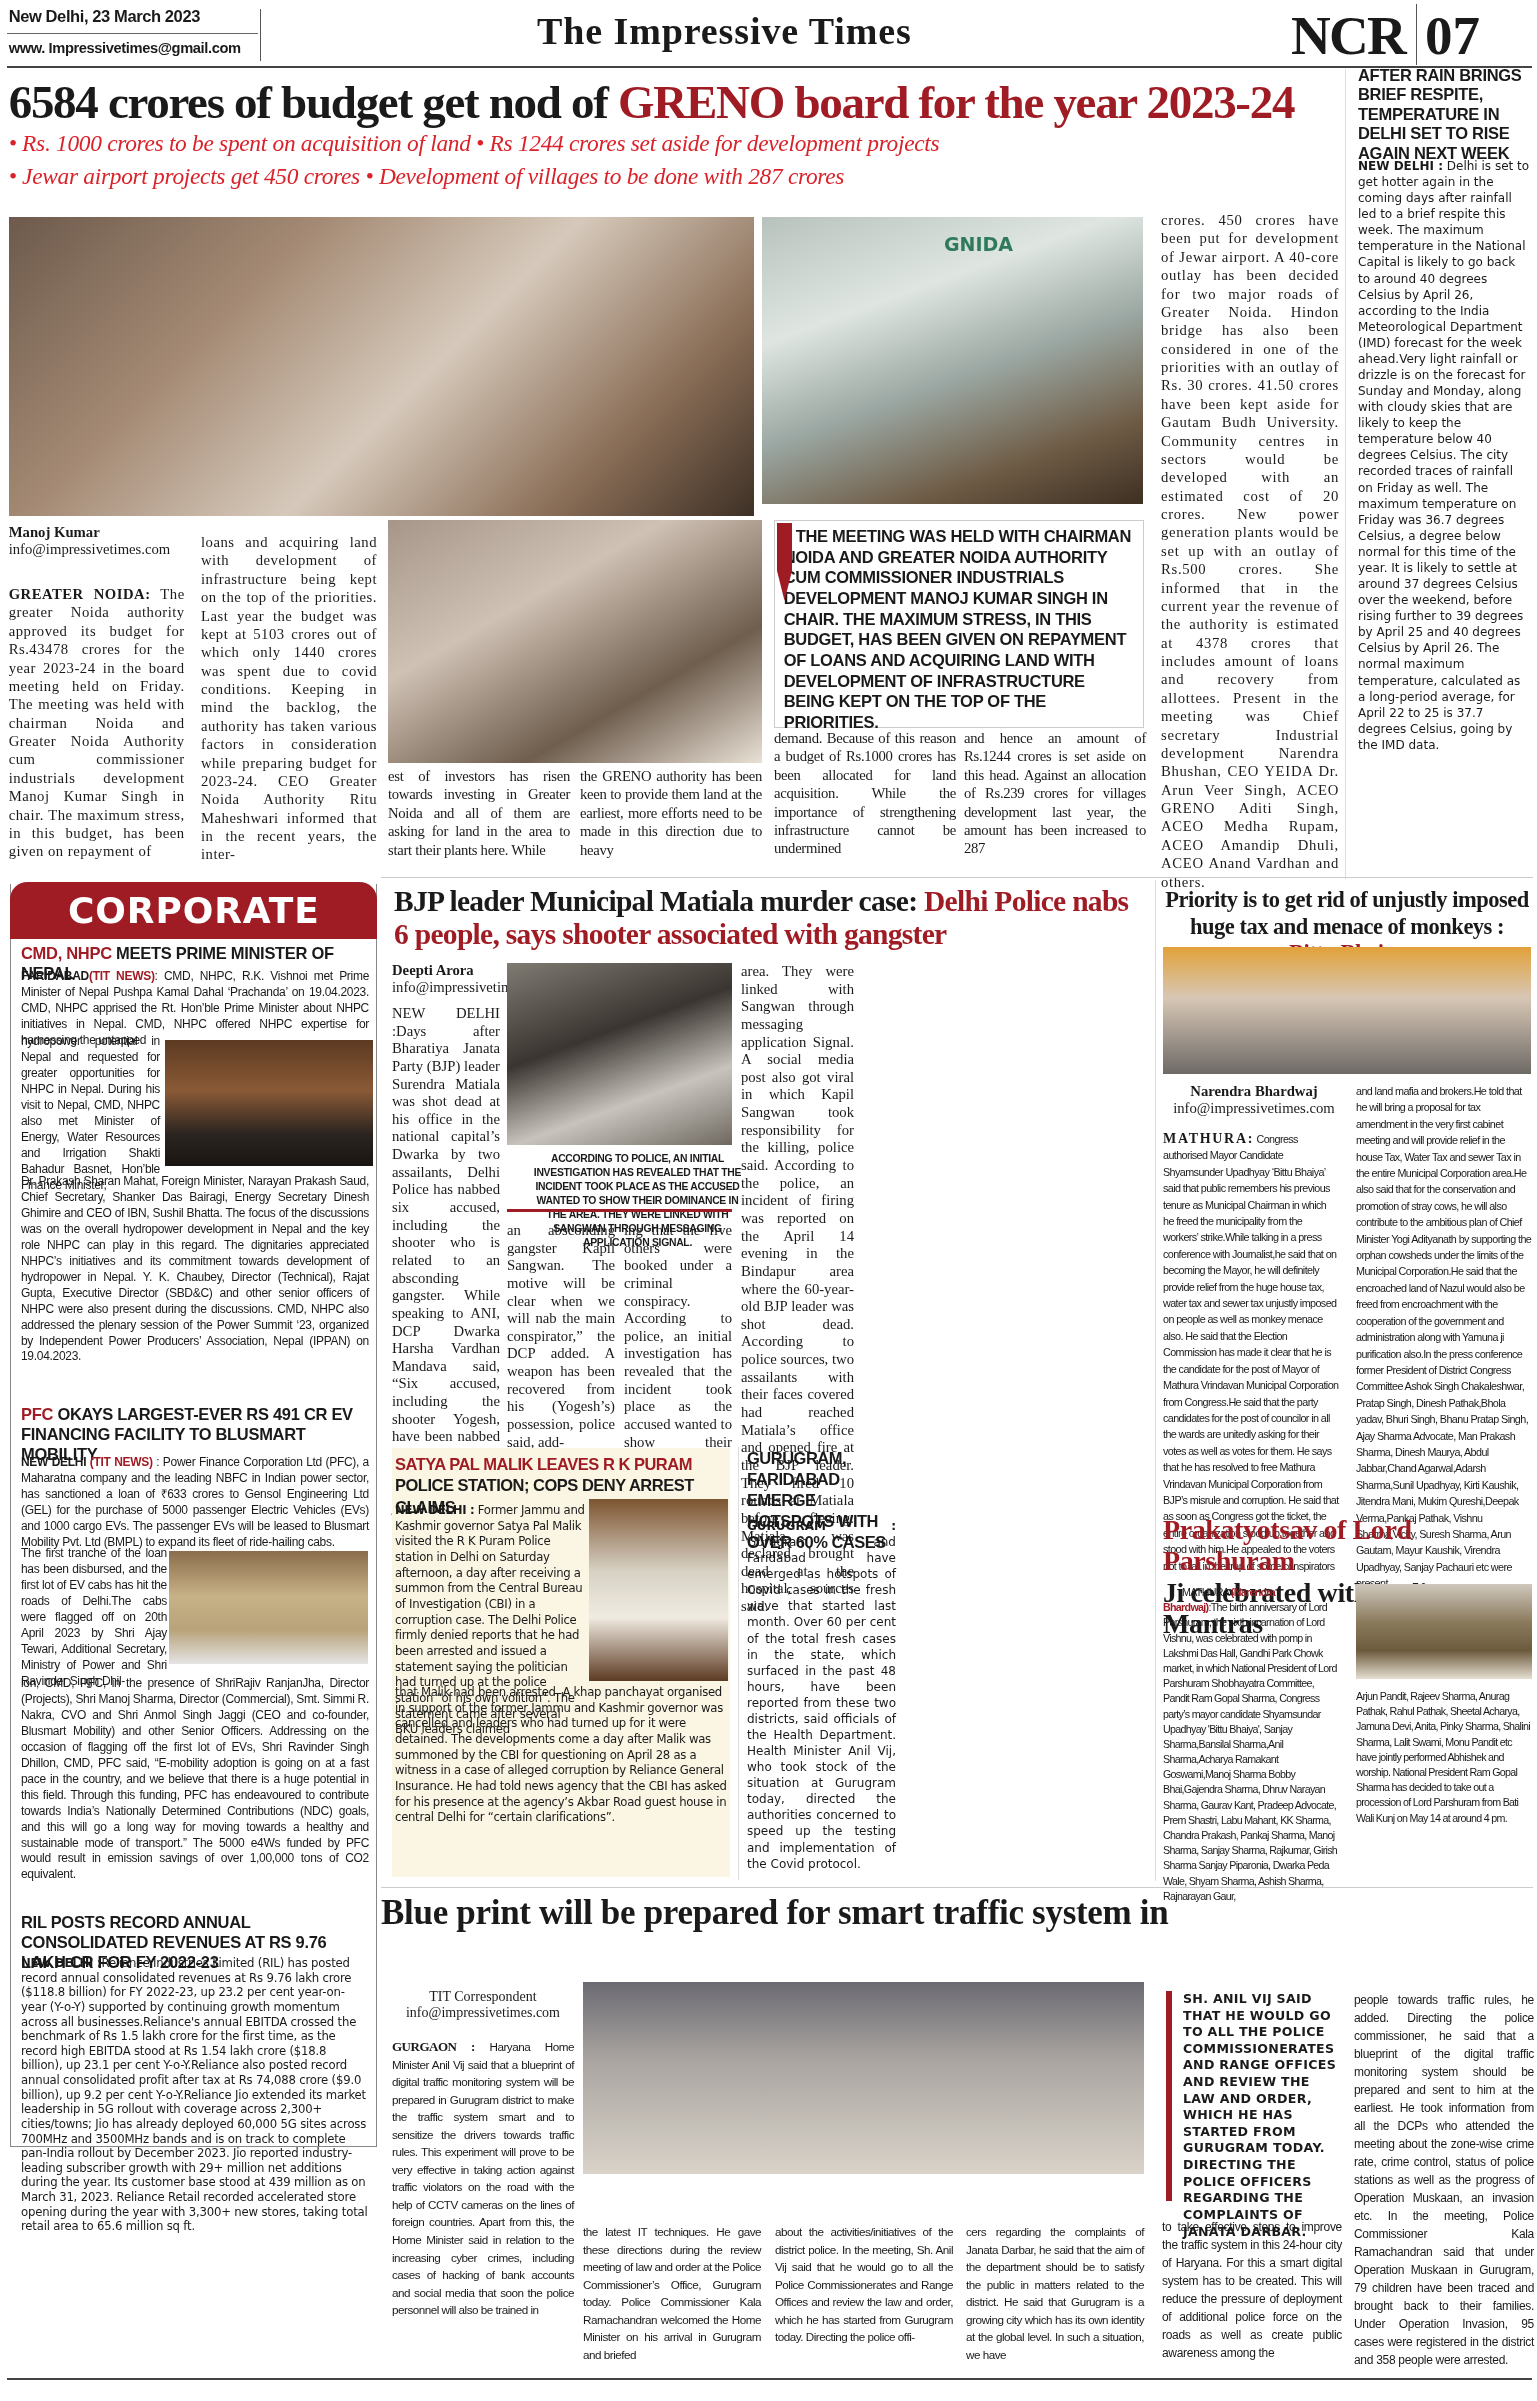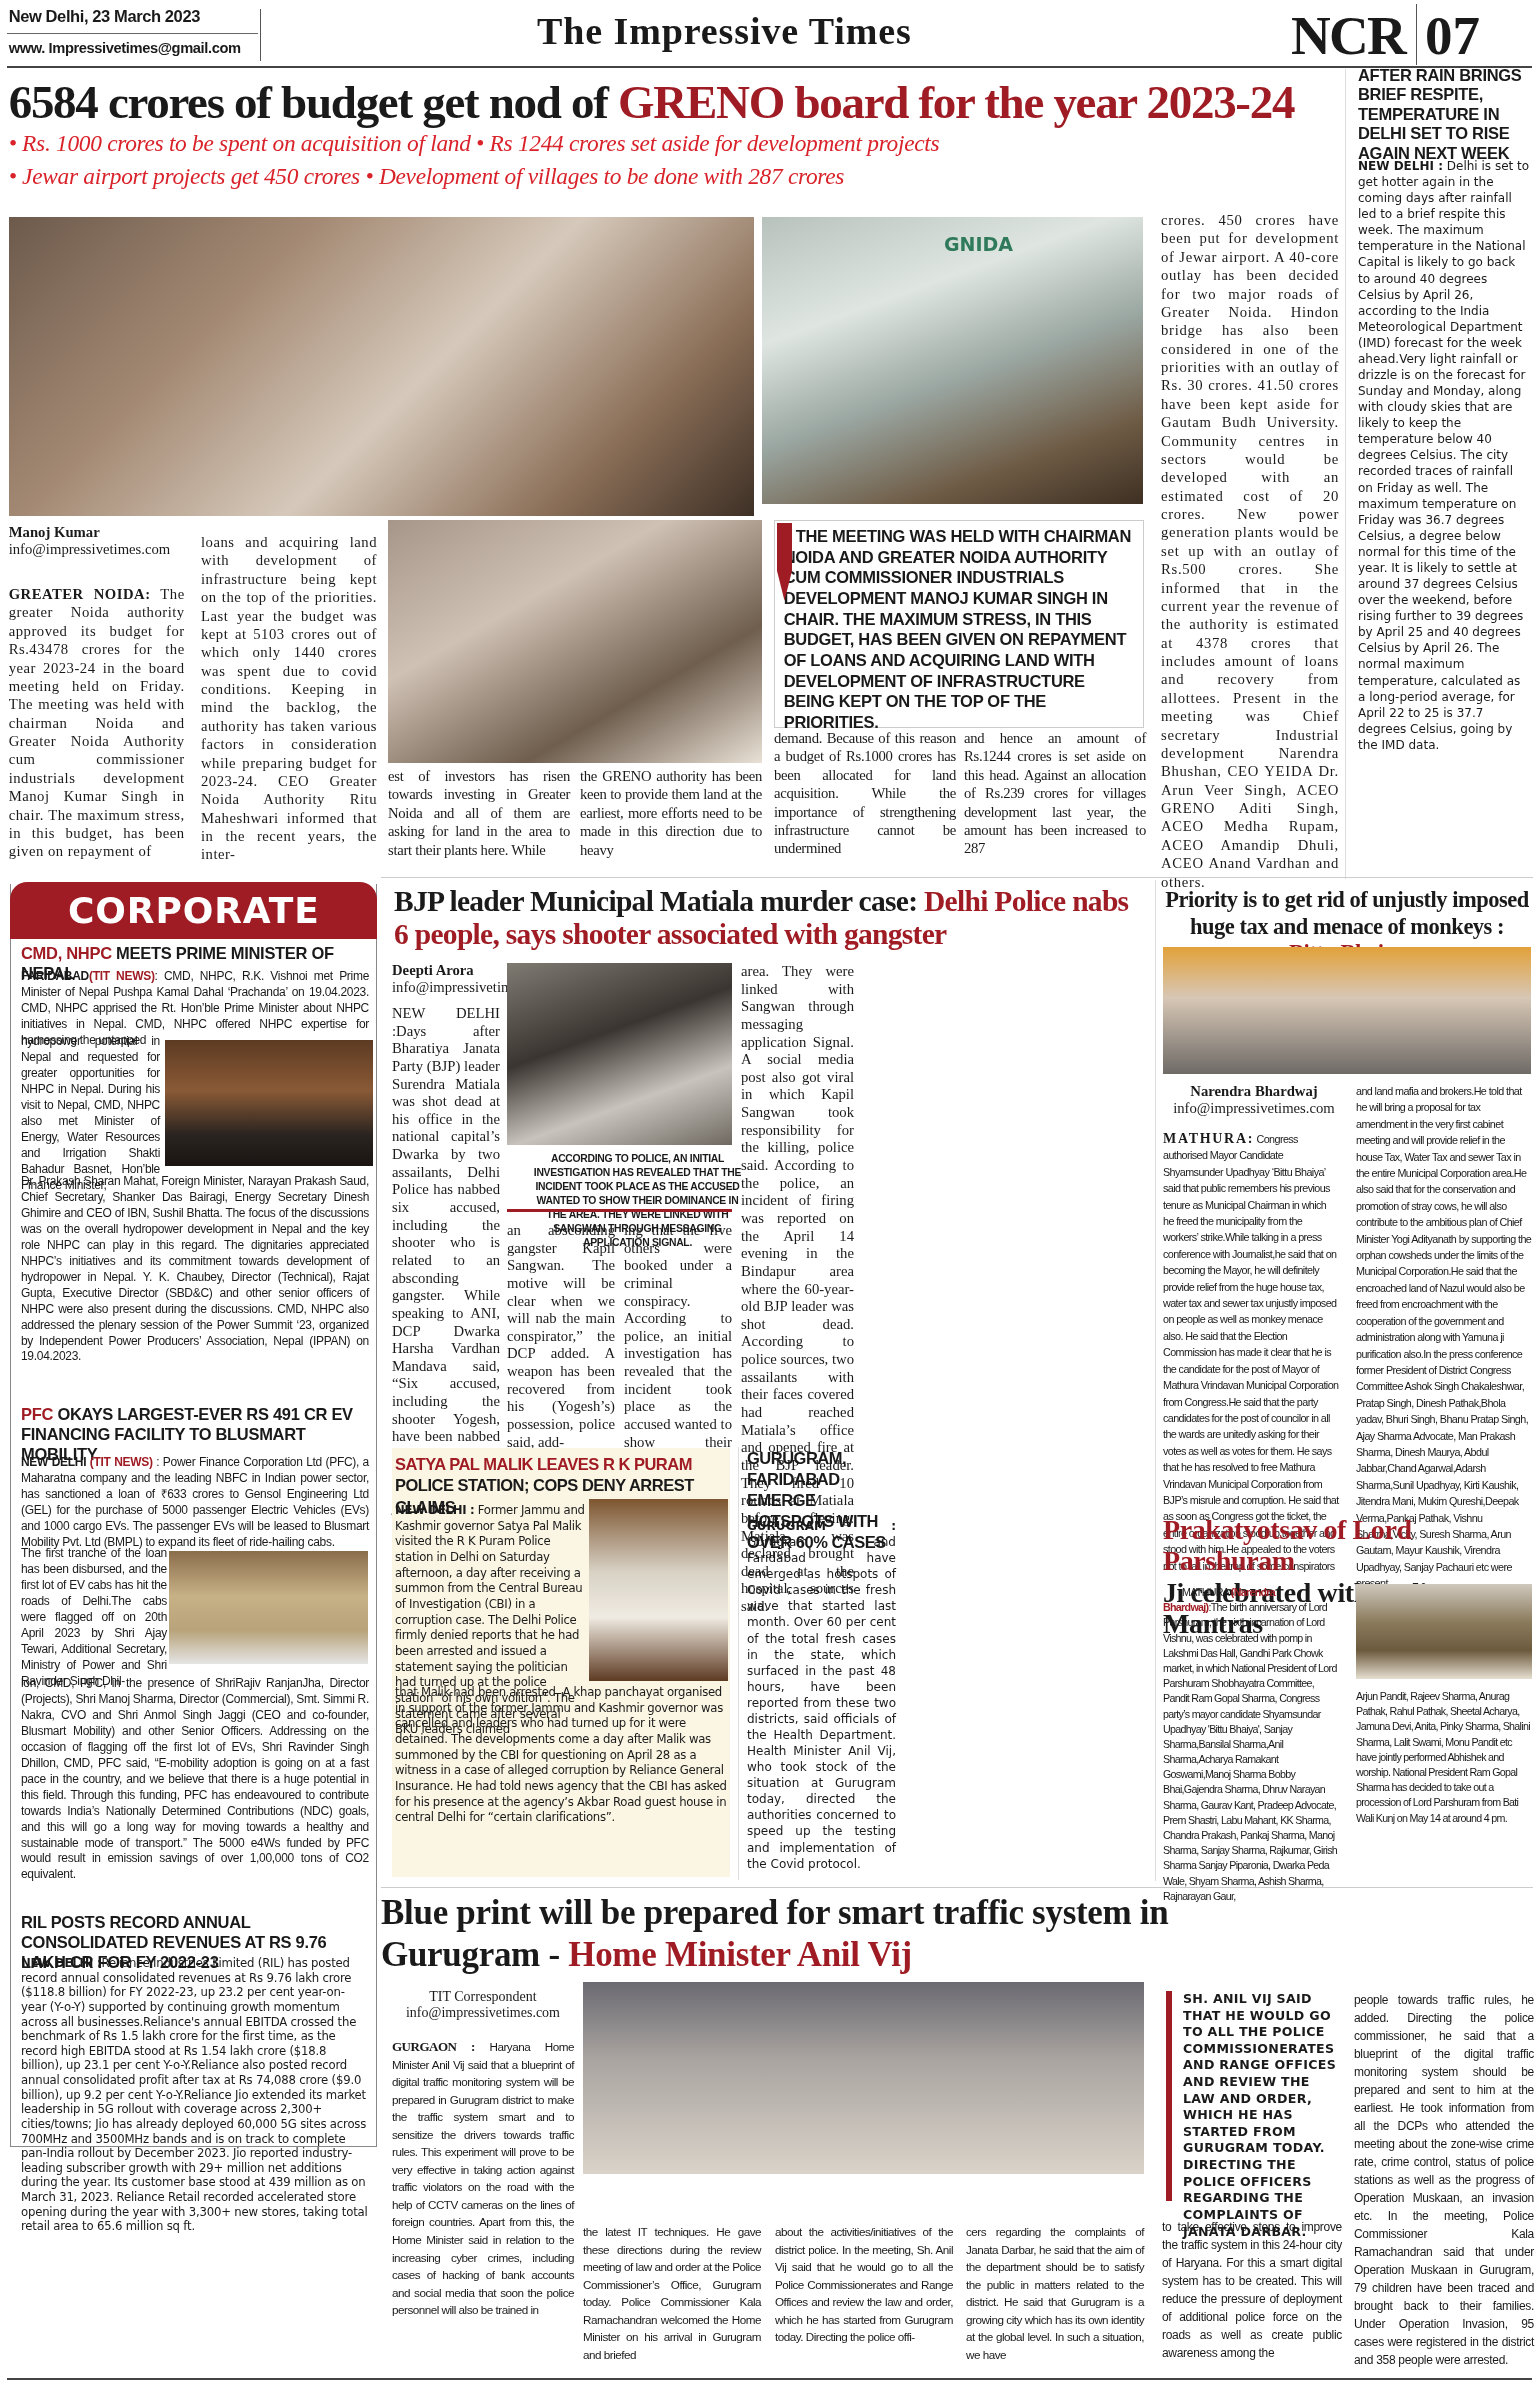--- a/index.html
+++ b/index.html
@@ -141,21 +141,20 @@
   <div class="red">Prakatyotsav of Lord Parshuram</div>
   <div>Ji celebrated with Vedic Mantras</div>
 </div>
 <div class="abs" style="left:1163px;top:1585px;width:176px;font:10.7px/1.42 'Liberation Sans',sans-serif;letter-spacing:-0.7px"><span style="padding-left:19px">MATHURA </span><b class="red">(Narendra Bhardwaj)</b><span>:The birth anniversary of Lord Parshuram, the sixth incarnation of Lord Vishnu, was celebrated with pomp in Lakshmi Das Hall, Gandhi Park Chowk market, in which National President of Lord Parshuram Shobhayatra Committee, Pandit Ram Gopal Sharma, Congress party’s mayor candidate Shyamsundar Upadhyay 'Bittu Bhaiya', Sanjay Sharma,Bansilal Sharma,Anil Sharma,Acharya Ramakant Goswami,Manoj Sharma Bobby Bhai,Gajendra Sharma, Dhruv Narayan Sharma, Gaurav Kant, Pradeep Advocate, Prem Shastri, Labu Mahant, KK Sharma, Chandra Prakash, Pankaj Sharma, Manoj Sharma, Sanjay Sharma, Rajkumar, Girish Sharma Sanjay Piparonia, Dwarka Peda Wale, Shyam Sharma, Ashish Sharma, Rajnarayan Gaur,</span></div>
 <div class="photo img9" style="left:1356px;top:1584px;width:176px;height:95px"></div>
 <div class="abs" style="left:1356px;top:1689px;width:176px;font:10.7px/1.42 'Liberation Sans',sans-serif;letter-spacing:-0.7px">Arjun Pandit, Rajeev Sharma, Anurag Pathak, Rahul Pathak, Sheetal Acharya, Jamuna Devi, Anita, Pinky Sharma, Shalini Sharma, Lalit Swami, Monu Pandit etc have jointly performed Abhishek and worship. National President Ram Gopal Sharma has decided to take out a procession of Lord Parshuram from Bati Wali Kunj on May 14 at around 4 pm.</div>
 
 <div class="abs" style="left:381px;top:1887px;width:1152px;height:0.9px;background:#ccc"></div>
 <div class="abs" style="left:381px;top:1892px;width:1152px;text-align:left;font:bold 35px/1.2 'Liberation Serif',serif;letter-spacing:-0.3px">
   <div>Blue print will be prepared for smart traffic system in</div>
-  <div><span>Gurugram - </span><span class="red">Home Minister Anil Vij</span></div>
 </div>
 <div class="abs" style="left:390px;top:1989px;width:186px;text-align:center">
   <div style="font:14px 'Liberation Serif',serif">TIT Correspondent</div>
   <div style="font:14px 'Liberation Serif',serif">info@impressivetimes.com</div>
 </div>
 <div class="abs just" style="left:392px;top:2038px;width:182px;font:11.7px/1.5 'Liberation Sans',sans-serif;letter-spacing:-0.5px"><b style="font:bold 13px 'Liberation Serif',serif">GURGAON :</b><span> Haryana Home Minister Anil Vij said that a blueprint of digital traffic monitoring system will be prepared in Gurugram district to make the traffic system smart and to sensitize the drivers towards traffic rules. This experiment will prove to be very effective in taking action against traffic violators on the road with the help of CCTV cameras on the lines of foreign countries. Apart from this, the Home Minister said in relation to the increasing cyber crimes, including cases of hacking of bank accounts and social media that soon the police personnel will also be trained in</span></div>
 <div class="photo img10" style="left:583px;top:1982px;width:561px;height:192px"></div>
 <div class="abs just" style="left:583px;top:2223px;width:178px;font:11.7px/1.5 'Liberation Sans',sans-serif;letter-spacing:-0.5px">the latest IT techniques. He gave these directions during the review meeting of law and order at the Police Commissioner’s Office, Gurugram today. Police Commissioner Kala Ramachandran welcomed the Home Minister on his arrival in Gurugram and briefed</div>
 <div class="abs just" style="left:775px;top:2223px;width:178px;font:11.7px/1.5 'Liberation Sans',sans-serif;letter-spacing:-0.5px">about the activities/initiatives of the district police. In the meeting, Sh. Anil Vij said that he would go to all the Police Commissionerates and Range Offices and review the law and order, which he has started from Gurugram today. Directing the police offi-</div>
 <div class="abs just" style="left:966px;top:2223px;width:178px;font:11.7px/1.5 'Liberation Sans',sans-serif;letter-spacing:-0.5px">cers regarding the complaints of Janata Darbar, he said that the aim of the department should be to satisfy the public in matters related to the district. He said that Gurugram is a growing city which has its own identity at the global level. In such a situation, we have</div>

